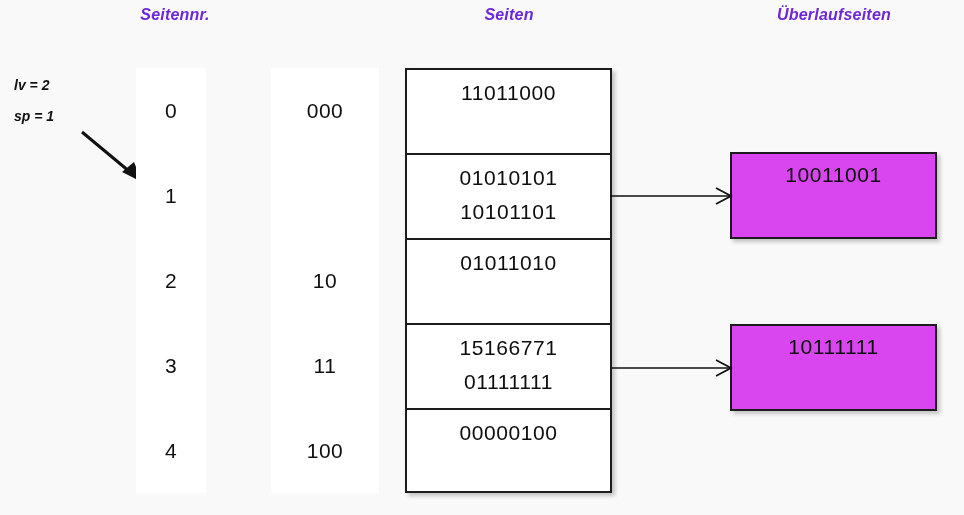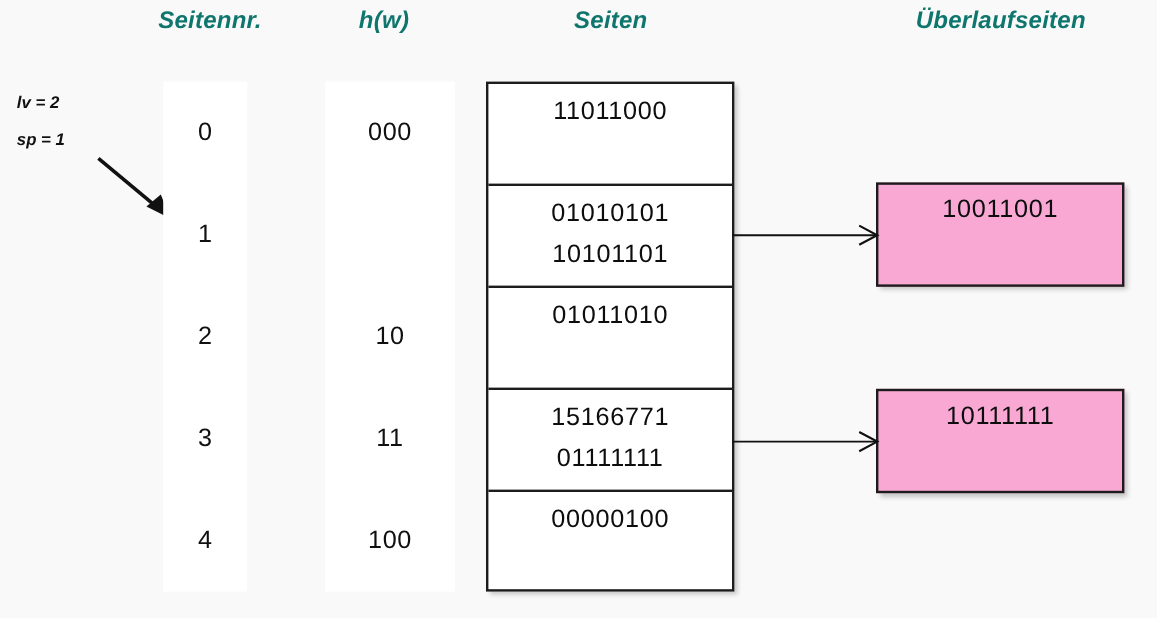--- a/index.html
+++ b/index.html
@@ -22,22 +22,22 @@
     width: 964px;
     height: 515px;
     background: #f9f9f9;
   }
 
   
   .col-header {
     position: absolute;
     font-style: italic;
     font-weight: 600;
-    font-size: 20px;
-    color: #0f766e;
+    font-size: 16px;
+    color: #6d28d9;
     white-space: nowrap;
     text-align: center;
     letter-spacing: 0.2px;
   }
   #hdr-seitennr { left: 100px;  top: 6px;  width: 150px; }
   #hdr-hw       { left: 252px;  top: 6px;  width: 136px; }
   #hdr-seiten   { left: 434px;  top: 6px;  width: 150px; }
   #hdr-ueber    { left: 736px;  top: 6px;  width: 196px; }
 
   
@@ -117,21 +117,21 @@
     line-height: 34px;
     font-weight: 400;
   }
 
   
   .ovf-box {
     position: absolute;
     left: 730px;
     width: 207px;
     height: 87px;
-    background: #f9a8d4;
+    background: #d946ef;
     border: 2px solid #1c1c1c;
     box-sizing: border-box;
     box-shadow: 3px 3px 4px rgba(0,0,0,0.22);
     display: flex;
     justify-content: center;
     padding-top: 9px;
   }
   #ovf-box-0 { top: 152px; }
   #ovf-box-1 { top: 324px; }
   .ovf-val {
@@ -151,21 +151,20 @@
   }
   #connector-0 { top: 184px; }
   #connector-1 { top: 356px; }
 </style>
 </head>
 <body>
 
 <div id="stage">
 
   <div class="col-header" id="hdr-seitennr">Seitennr.</div>
-  <div class="col-header" id="hdr-hw">h(w)</div>
   <div class="col-header" id="hdr-seiten">Seiten</div>
   <div class="col-header" id="hdr-ueber">Überlaufseiten</div>
 
   <div id="legend">
     <div>lv = 2</div>
     <div>sp = 1</div>
   </div>
 
   <svg id="legend-arrow" viewBox="0 0 92 66">
     <path d="M4 6 L64 56" stroke="#111" stroke-width="3" fill="none"></path>

